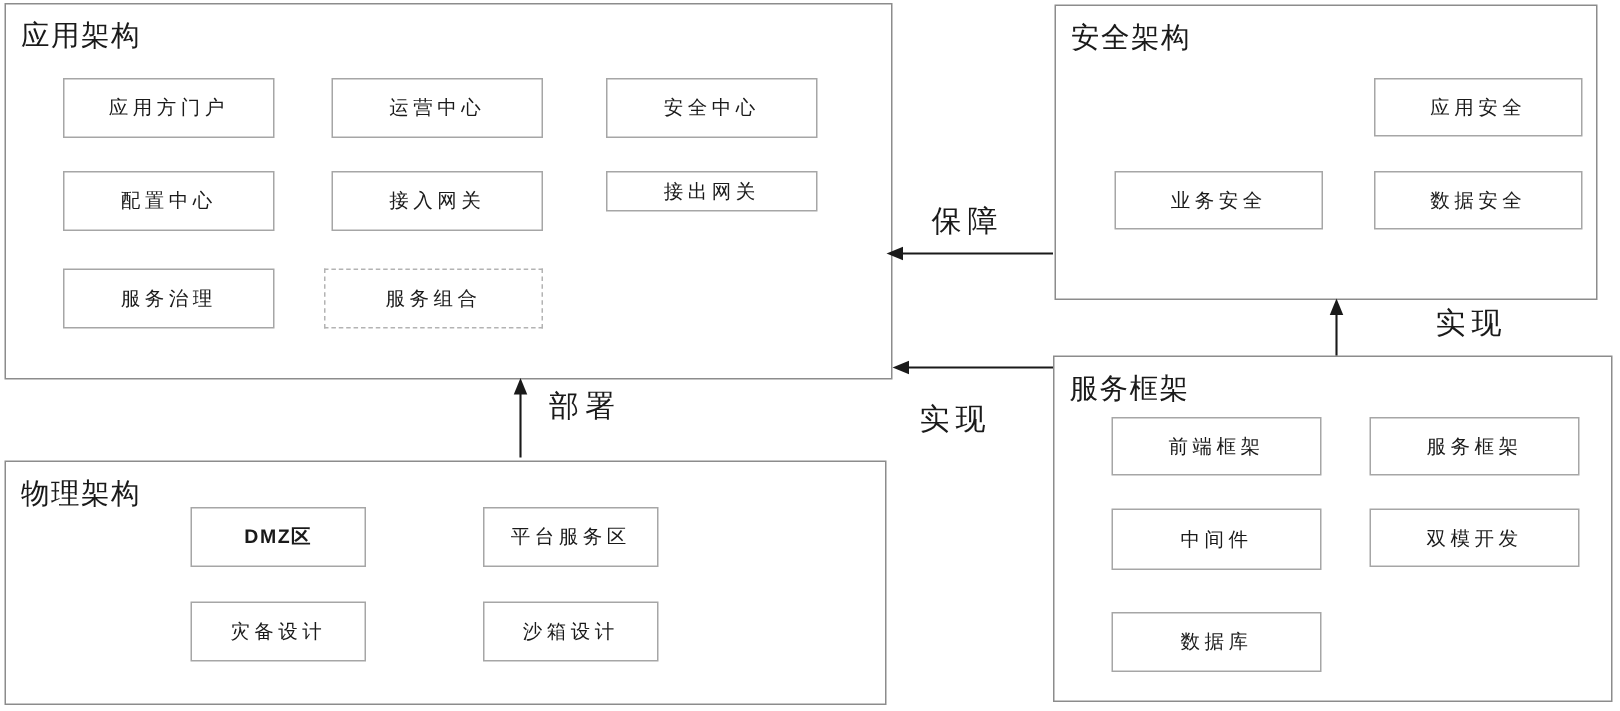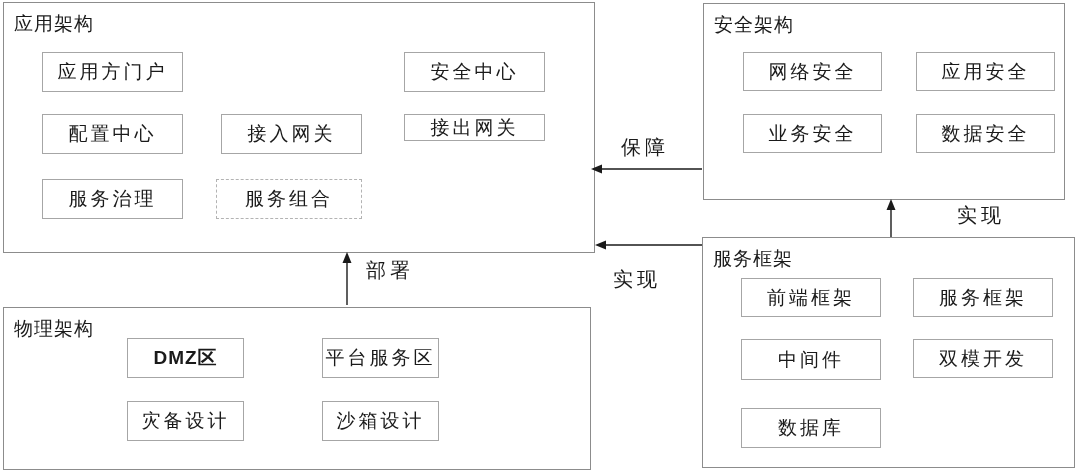--- a/index.html
+++ b/index.html
@@ -13,48 +13,48 @@
     box-sizing:border-box;
   }
   .panel-title {
     position:absolute; left:10px; top:8px;
     font-size:19px; letter-spacing:1px; white-space:nowrap;
   }
   .box {
     position:absolute; box-sizing:border-box;
     border:1.5px solid #a6a6a6; background:#ffffff;
     display:flex; align-items:center; justify-content:center;
-    font-size:19px; letter-spacing:3px; white-space:nowrap;
+    font-size:13px; letter-spacing:3px; white-space:nowrap;
   }
   .box.dashed { border:1.5px dashed #b3b3b3; }
   .box.dmz { font-family:"Liberation Sans","DejaVu Sans",sans-serif; font-weight:bold; letter-spacing:1px; }
   .arrows-layer { position:absolute; left:0; top:0; pointer-events:none; }
   .arrow-label {
     position:absolute; font-size:20px; letter-spacing:4px; white-space:nowrap;
   }
 </style>
 </head>
 <body>
 
 <div class="canvas">
 
   <div class="panel" style="left:3px;top:2px;width:592px;height:251px">
     <div class="panel-title">应用架构</div>
     <div class="box" style="left:38px;top:49px;width:141px;height:40px">应用方门户</div>
+    <div class="box" style="left:217px;top:49px;width:141px;height:40px">运营中心</div>
     <div class="box" style="left:400px;top:49px;width:141px;height:40px">安全中心</div>
     <div class="box" style="left:38px;top:111px;width:141px;height:40px">配置中心</div>
     <div class="box" style="left:217px;top:111px;width:141px;height:40px">接入网关</div>
     <div class="box" style="left:400px;top:111px;width:141px;height:27px">接出网关</div>
     <div class="box" style="left:38px;top:176px;width:141px;height:40px">服务治理</div>
     <div class="box dashed" style="left:212px;top:176px;width:146px;height:40px">服务组合</div>
   </div>
 
   <div class="panel" style="left:703px;top:3px;width:362px;height:197px">
     <div class="panel-title">安全架构</div>
-    <div class="box" style="left:39px;top:48px;width:139px;height:39px">网络安全</div>
     <div class="box" style="left:212px;top:48px;width:139px;height:39px">应用安全</div>
     <div class="box" style="left:39px;top:110px;width:139px;height:39px">业务安全</div>
     <div class="box" style="left:212px;top:110px;width:139px;height:39px">数据安全</div>
   </div>
 
   <div class="panel" style="left:702px;top:237px;width:373px;height:231px">
     <div class="panel-title">服务框架</div>
     <div class="box" style="left:38px;top:40px;width:140px;height:39px">前端框架</div>
     <div class="box" style="left:210px;top:40px;width:140px;height:39px">服务框架</div>
     <div class="box" style="left:38px;top:101px;width:140px;height:41px">中间件</div>

